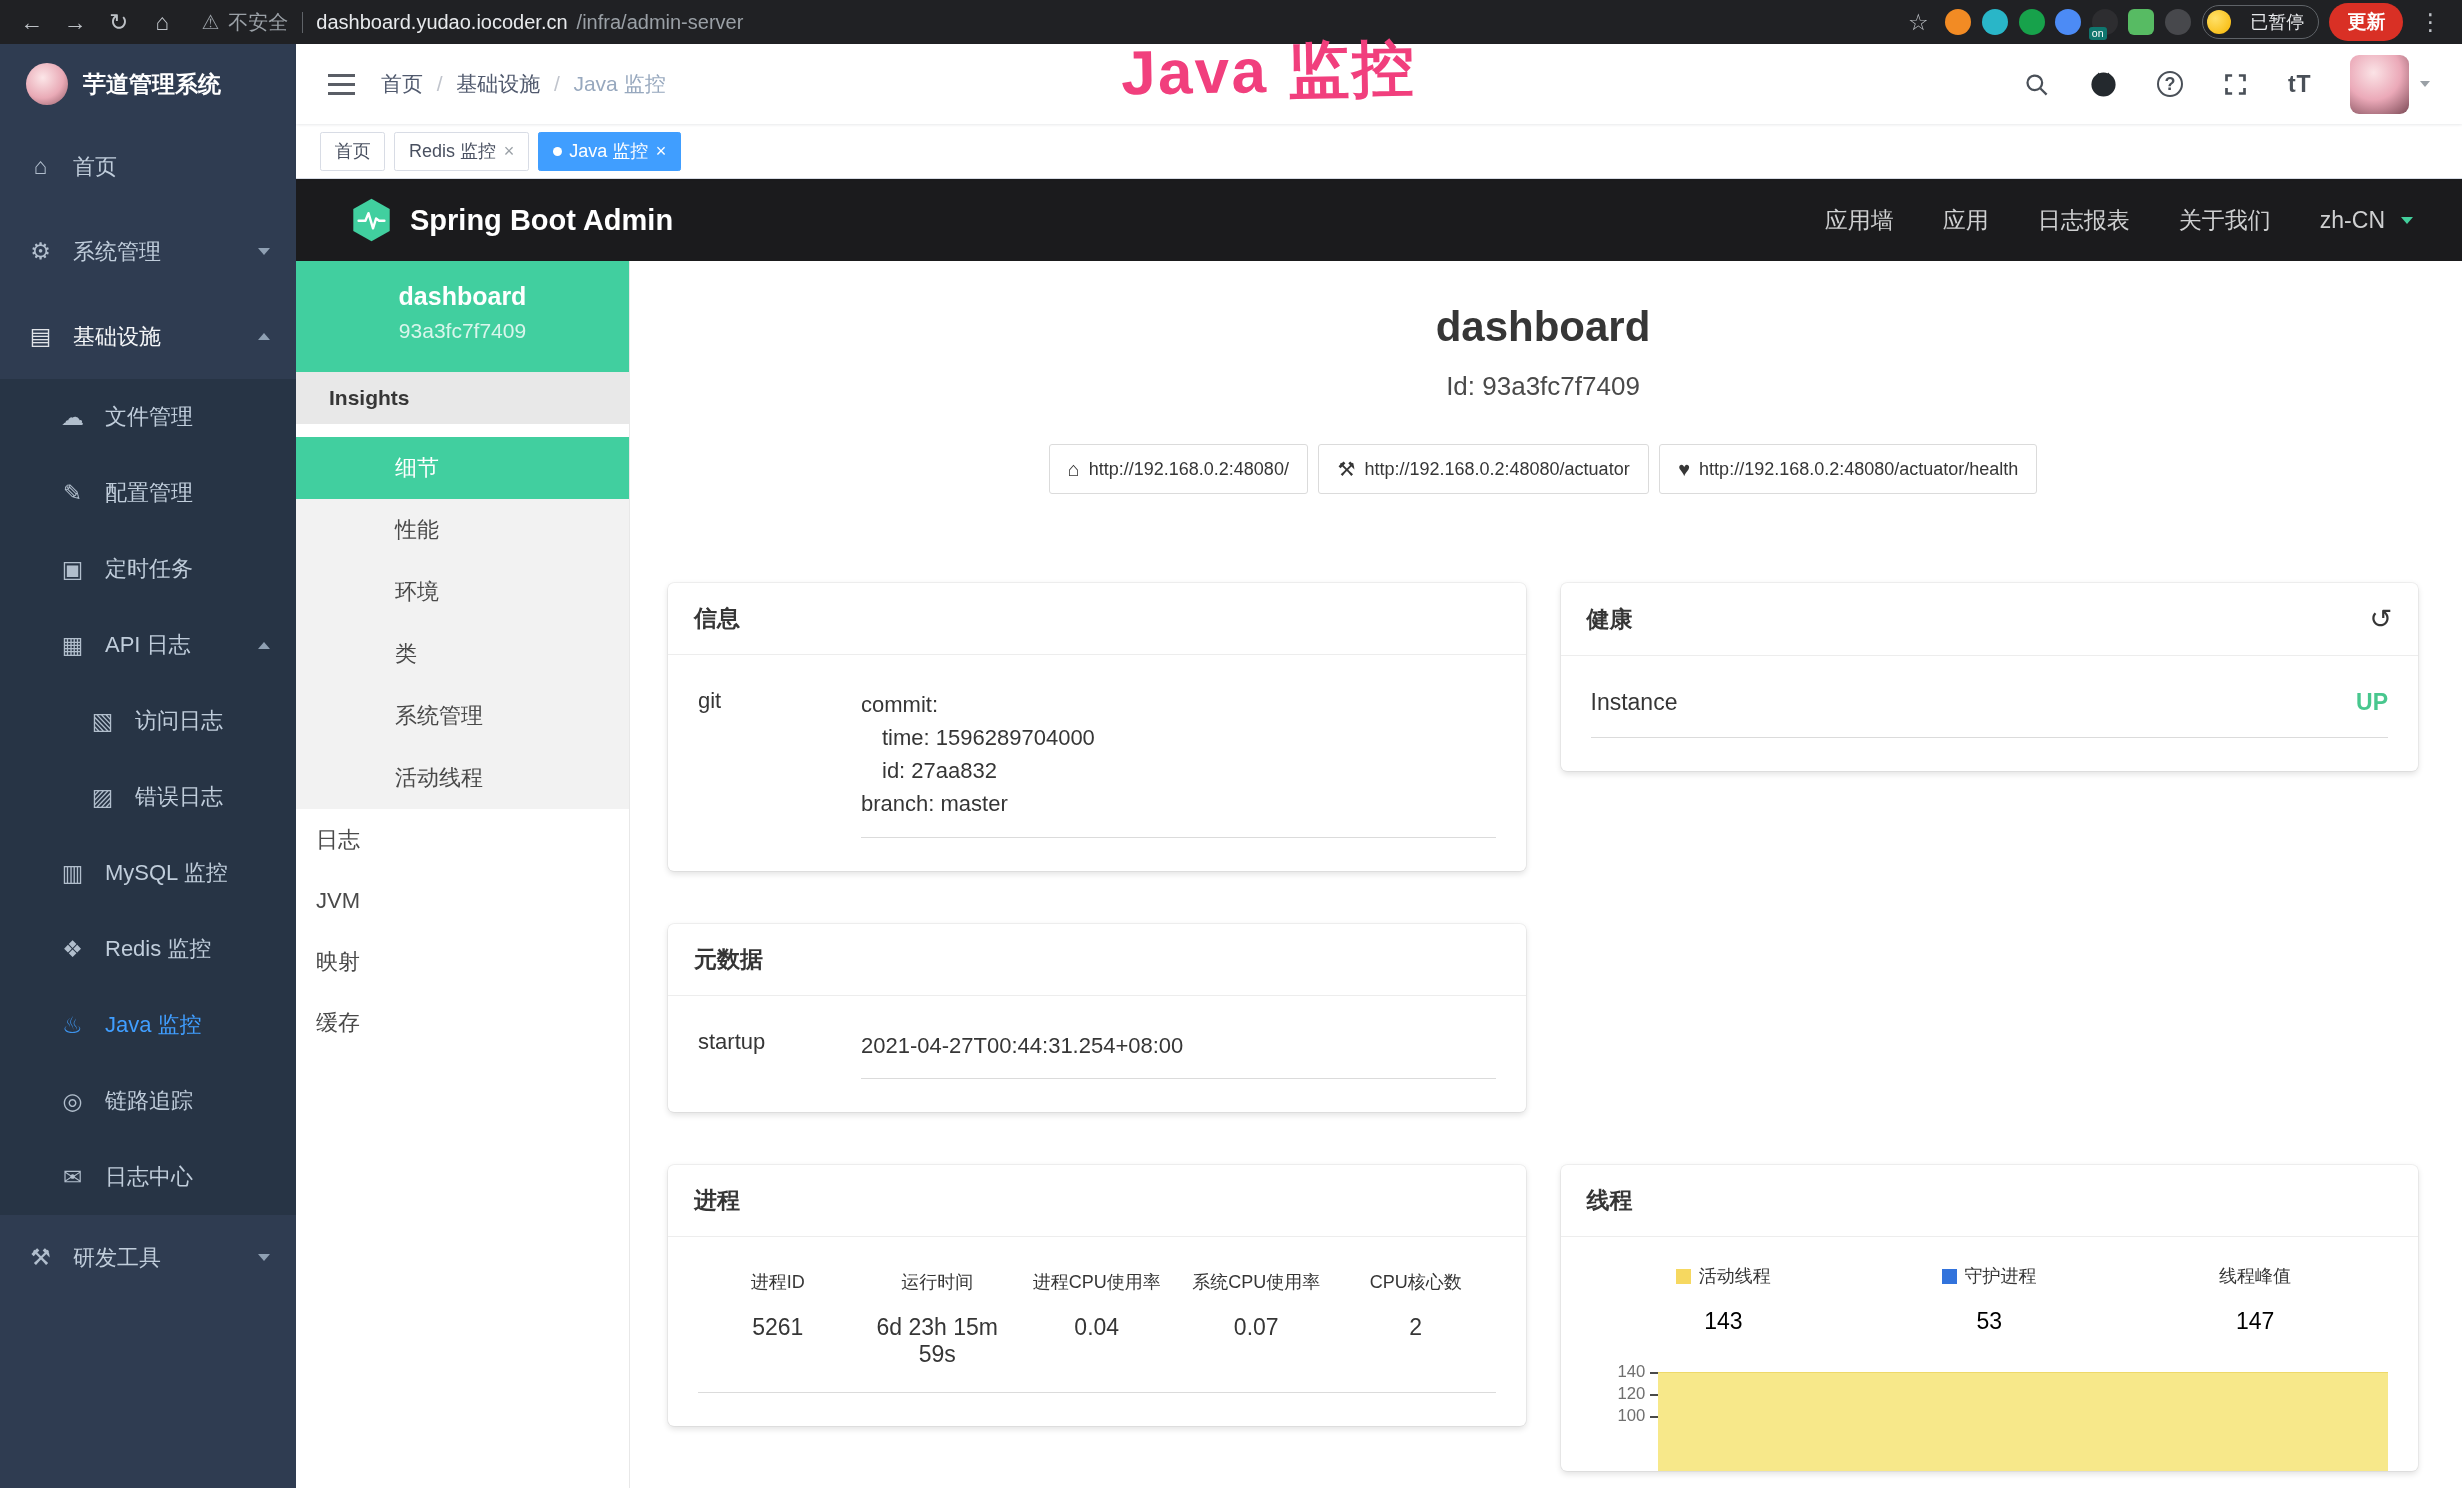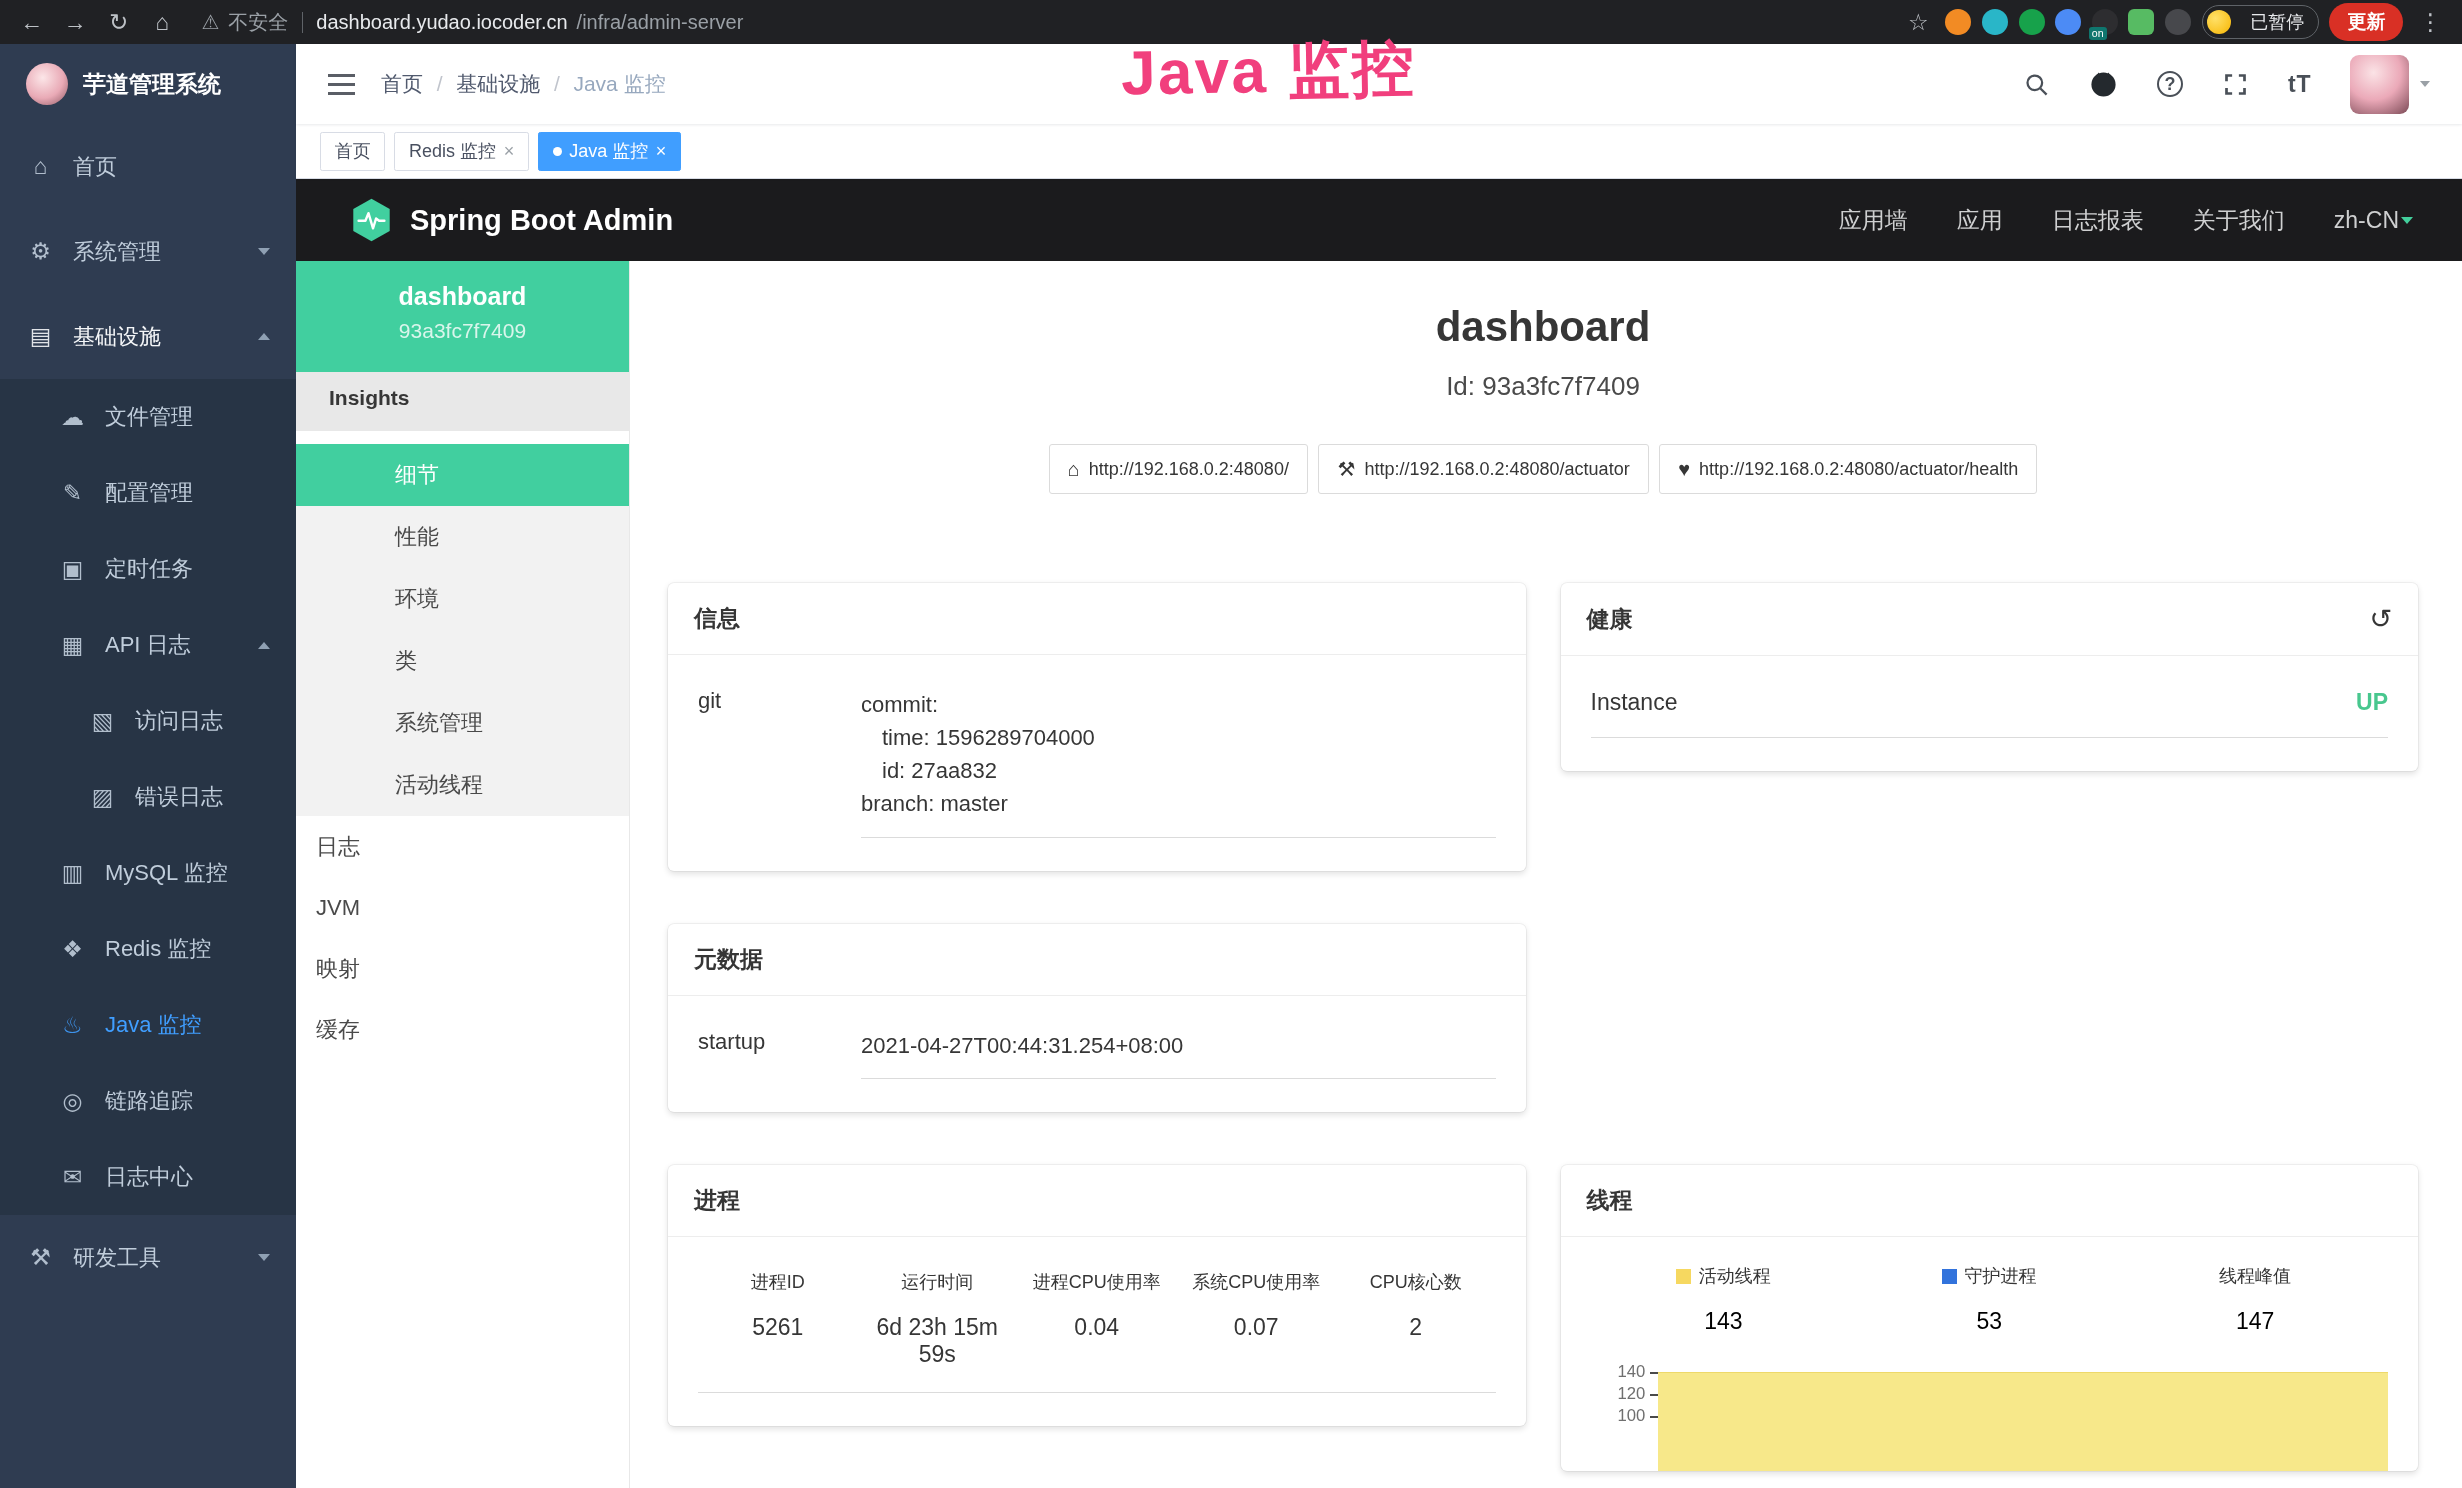--- a/index.html
+++ b/index.html
@@ -66,29 +66,29 @@
   .tag.active { background:#409eff; border-color:#409eff; color:#fff; }
   .tag.active .close { color:#fff; }
   .dot { width:9px; height:9px; border-radius:50%; background:#fff; }
 
   
   .sba { flex:1; display:flex; flex-direction:column; min-height:0; }
   .sba-nav { flex:0 0 82px; background:#1b1b1d; display:flex; align-items:center; padding:0 49px 0 55px; }
   .sba-brand { color:#fff; font-size:29px; font-weight:bold; margin-left:18px; cursor:pointer; }
   .sba-links { margin-left:auto; display:flex; align-items:center; gap:49px; font-size:23px; color:#cfd0d1; }
   .sba-links > span { cursor:pointer; }
-  .sba-locale { display:flex; align-items:center; gap:2px; }
+  .sba-locale { display:flex; align-items:center; gap:16px; }
   .chev.green { border-top-color:#42cf9c; margin-left:0; }
 
   .sba-body { flex:1; display:flex; min-height:0; background:#fff; }
   .sba-sidebar { flex:0 0 334px; border-right:0.8px solid #e8e8e8; overflow:hidden; }
   .instance-header { height:111px; background:#41cf9f; color:#fff; text-align:center; padding-top:21px; cursor:pointer; }
   .iname { font-size:25px; font-weight:bold; }
   .iid { font-size:21px; opacity:.8; margin-top:7.6px; }
-  .section-title { height:59px; line-height:52px; background:#e8e8e8; color:#363636; font-size:21px; font-weight:bold; padding-left:33px; }
+  .section-title { height:52px; line-height:52px; background:#e8e8e8; color:#363636; font-size:21px; font-weight:bold; padding-left:33px; }
   .insight-menu { background:#f2f2f2; }
   .smi { height:62px; display:flex; align-items:center; padding-left:99px; font-size:22px; color:#4a4a4a; cursor:pointer; }
   .smi.active { background:#41cf9f; color:#fff;margin-top:13px; }
   .rmi { height:61px; display:flex; align-items:center; padding-left:20px; font-size:22px; color:#4a4a4a; cursor:pointer; }
 
   .sba-main { flex:1; overflow:hidden; padding:42px 44px 0 38px; }
   .inst-title { font-size:42px; font-weight:bold; color:#363636; text-align:center; }
   .inst-sub { font-size:26px; color:#4a4a4a; text-align:center; margin-top:20px; }
   .link-row { display:flex; justify-content:center; gap:10.6px; margin-top:42px; }
   .link-btn { display:inline-flex; align-items:center; gap:9px; border:0.8px solid #dbdbdb; border-radius:3px; background:#fff; padding:12px 18px; font-size:18px; color:#363636; cursor:pointer; }

